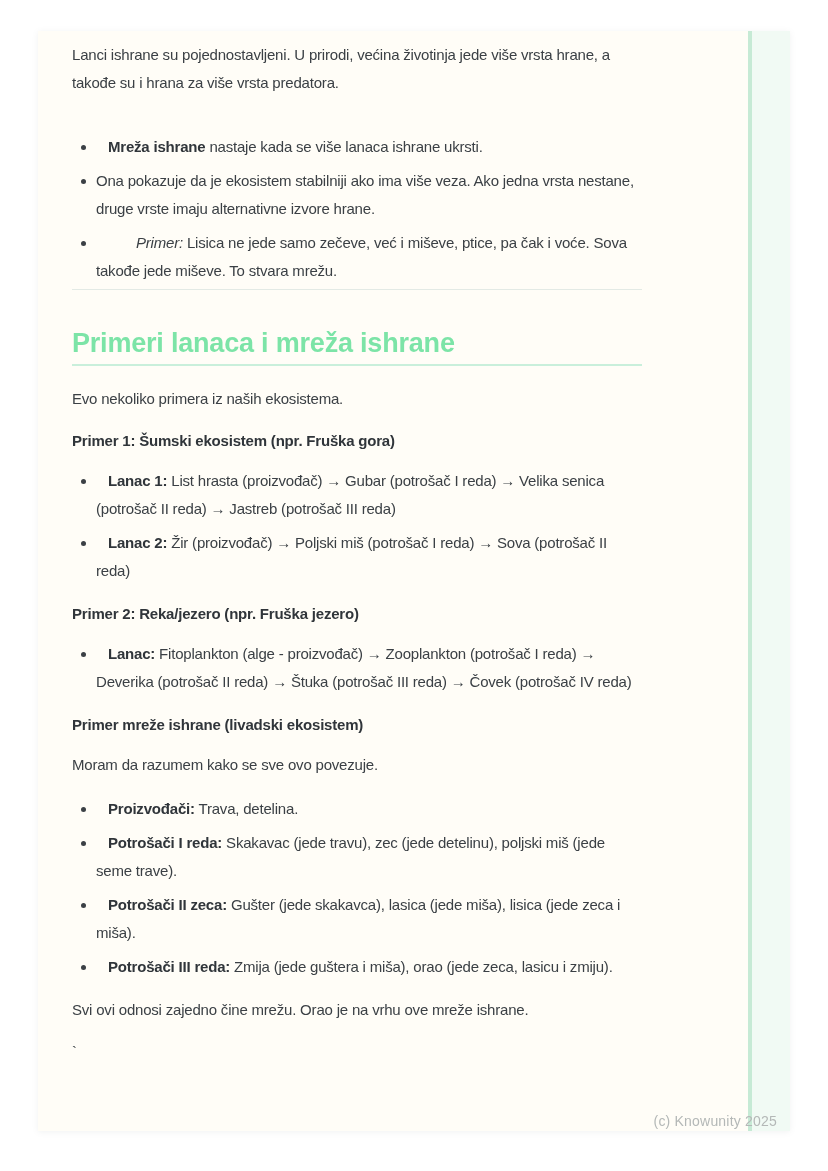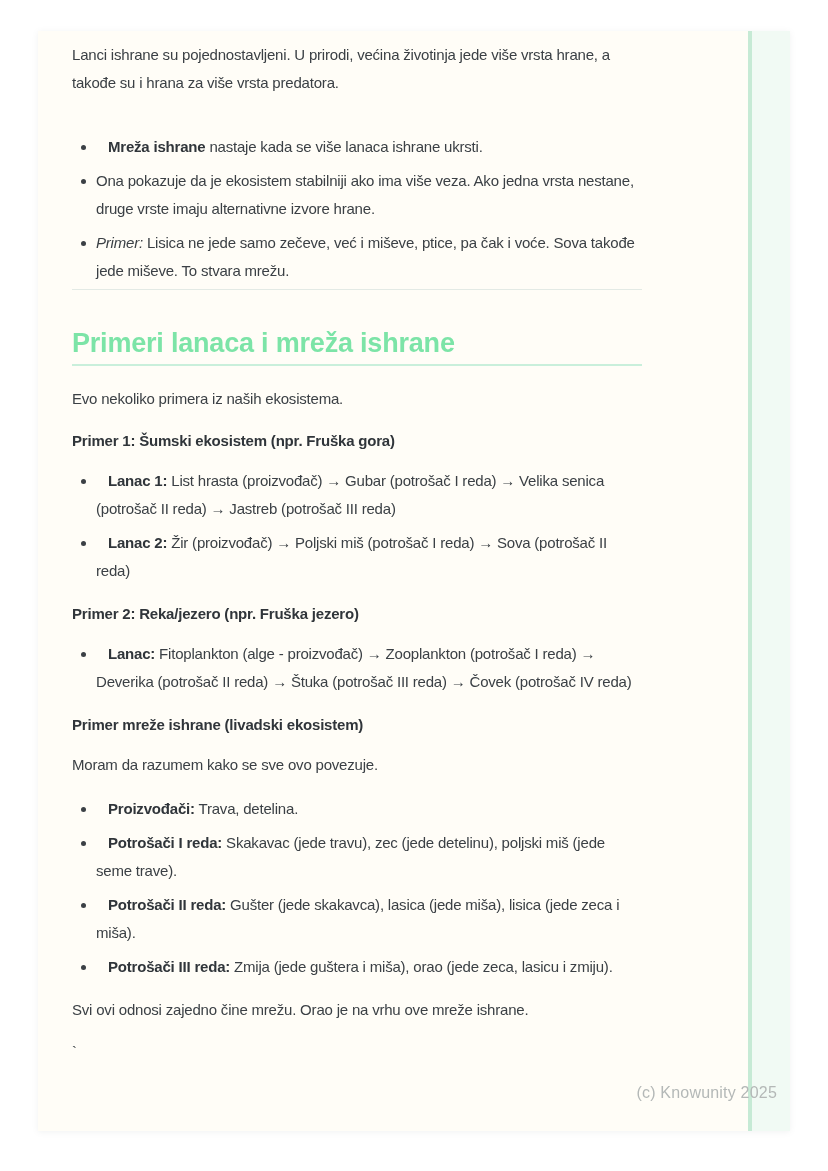--- a/index.html
+++ b/index.html
@@ -46,39 +46,39 @@
   .mb-md{margin-bottom:16px;}
   ul{list-style:none;margin:0 0 15px;padding:0;}
   li{position:relative;padding-left:24px;margin-bottom:6px;}
   li:last-child{margin-bottom:0;}
   li::before{
     content:"";position:absolute;left:9px;top:11.5px;
     width:5px;height:5px;border-radius:50%;
     background:var(--text);
   }
   b.lead{font-weight:700;color:var(--text-bold);margin-left:12px;}
-  i.lead{font-style:italic;}
+  i.lead{font-style:italic;margin-left:40px;}
   hr.divider{
     height:0;border:none;border-top:1.5px solid var(--divider-gray);
     margin:-11px 0 36px;
   }
   h2.section-title{
     margin:0 0 19px;padding-bottom:4px;
     border-bottom:2px solid var(--underline-green);
     font-size:27px;line-height:34px;font-weight:700;letter-spacing:-0.2px;
     color:var(--heading-green);
   }
   h3.subhead{
     margin:0 0 12px;font-size:15px;line-height:28px;font-weight:700;
     color:var(--text-bold);
   }
   .stray{margin:0;}
   .copyright{
-    position:absolute;right:13px;bottom:32px;
-    font-size:16px;line-height:12px;letter-spacing:0.2px;
+    position:absolute;right:13px;bottom:4px;
+    font-size:14px;line-height:12px;letter-spacing:0.2px;
     color:var(--copyright-gray);
     z-index:2;
   }
 </style>
 </head>
 <body>
 
 <div class="sheet">
   <div class="margin-strip"></div>
   <div class="margin-line"></div>
@@ -129,21 +129,21 @@
     <p class="mb-md">Moram da razumem kako se sve ovo povezuje.</p>
 
     <ul>
       <li>
         <b class="lead">Proizvođači:</b><span> Trava, detelina.</span>
       </li>
       <li>
         <b class="lead">Potrošači I reda:</b><span> Skakavac (jede travu), zec (jede detelinu), poljski miš (jede seme trave).</span>
       </li>
       <li>
-        <b class="lead">Potrošači II reda:</b><span> Gušter (jede skakavca), lasica (jede miša), lisica (jede zeca i miša).</span>
+        <b class="lead">Potrošači II zeca:</b><span> Gušter (jede skakavca), lasica (jede miša), lisica (jede zeca i miša).</span>
       </li>
       <li>
         <b class="lead">Potrošači III reda:</b><span> Zmija (jede guštera i miša), orao (jede zeca, lasicu i zmiju).</span>
       </li>
     </ul>
 
     <p>Svi ovi odnosi zajedno čine mrežu. Orao je na vrhu ove mreže ishrane.</p>
 
     <p class="stray">`</p>
 

